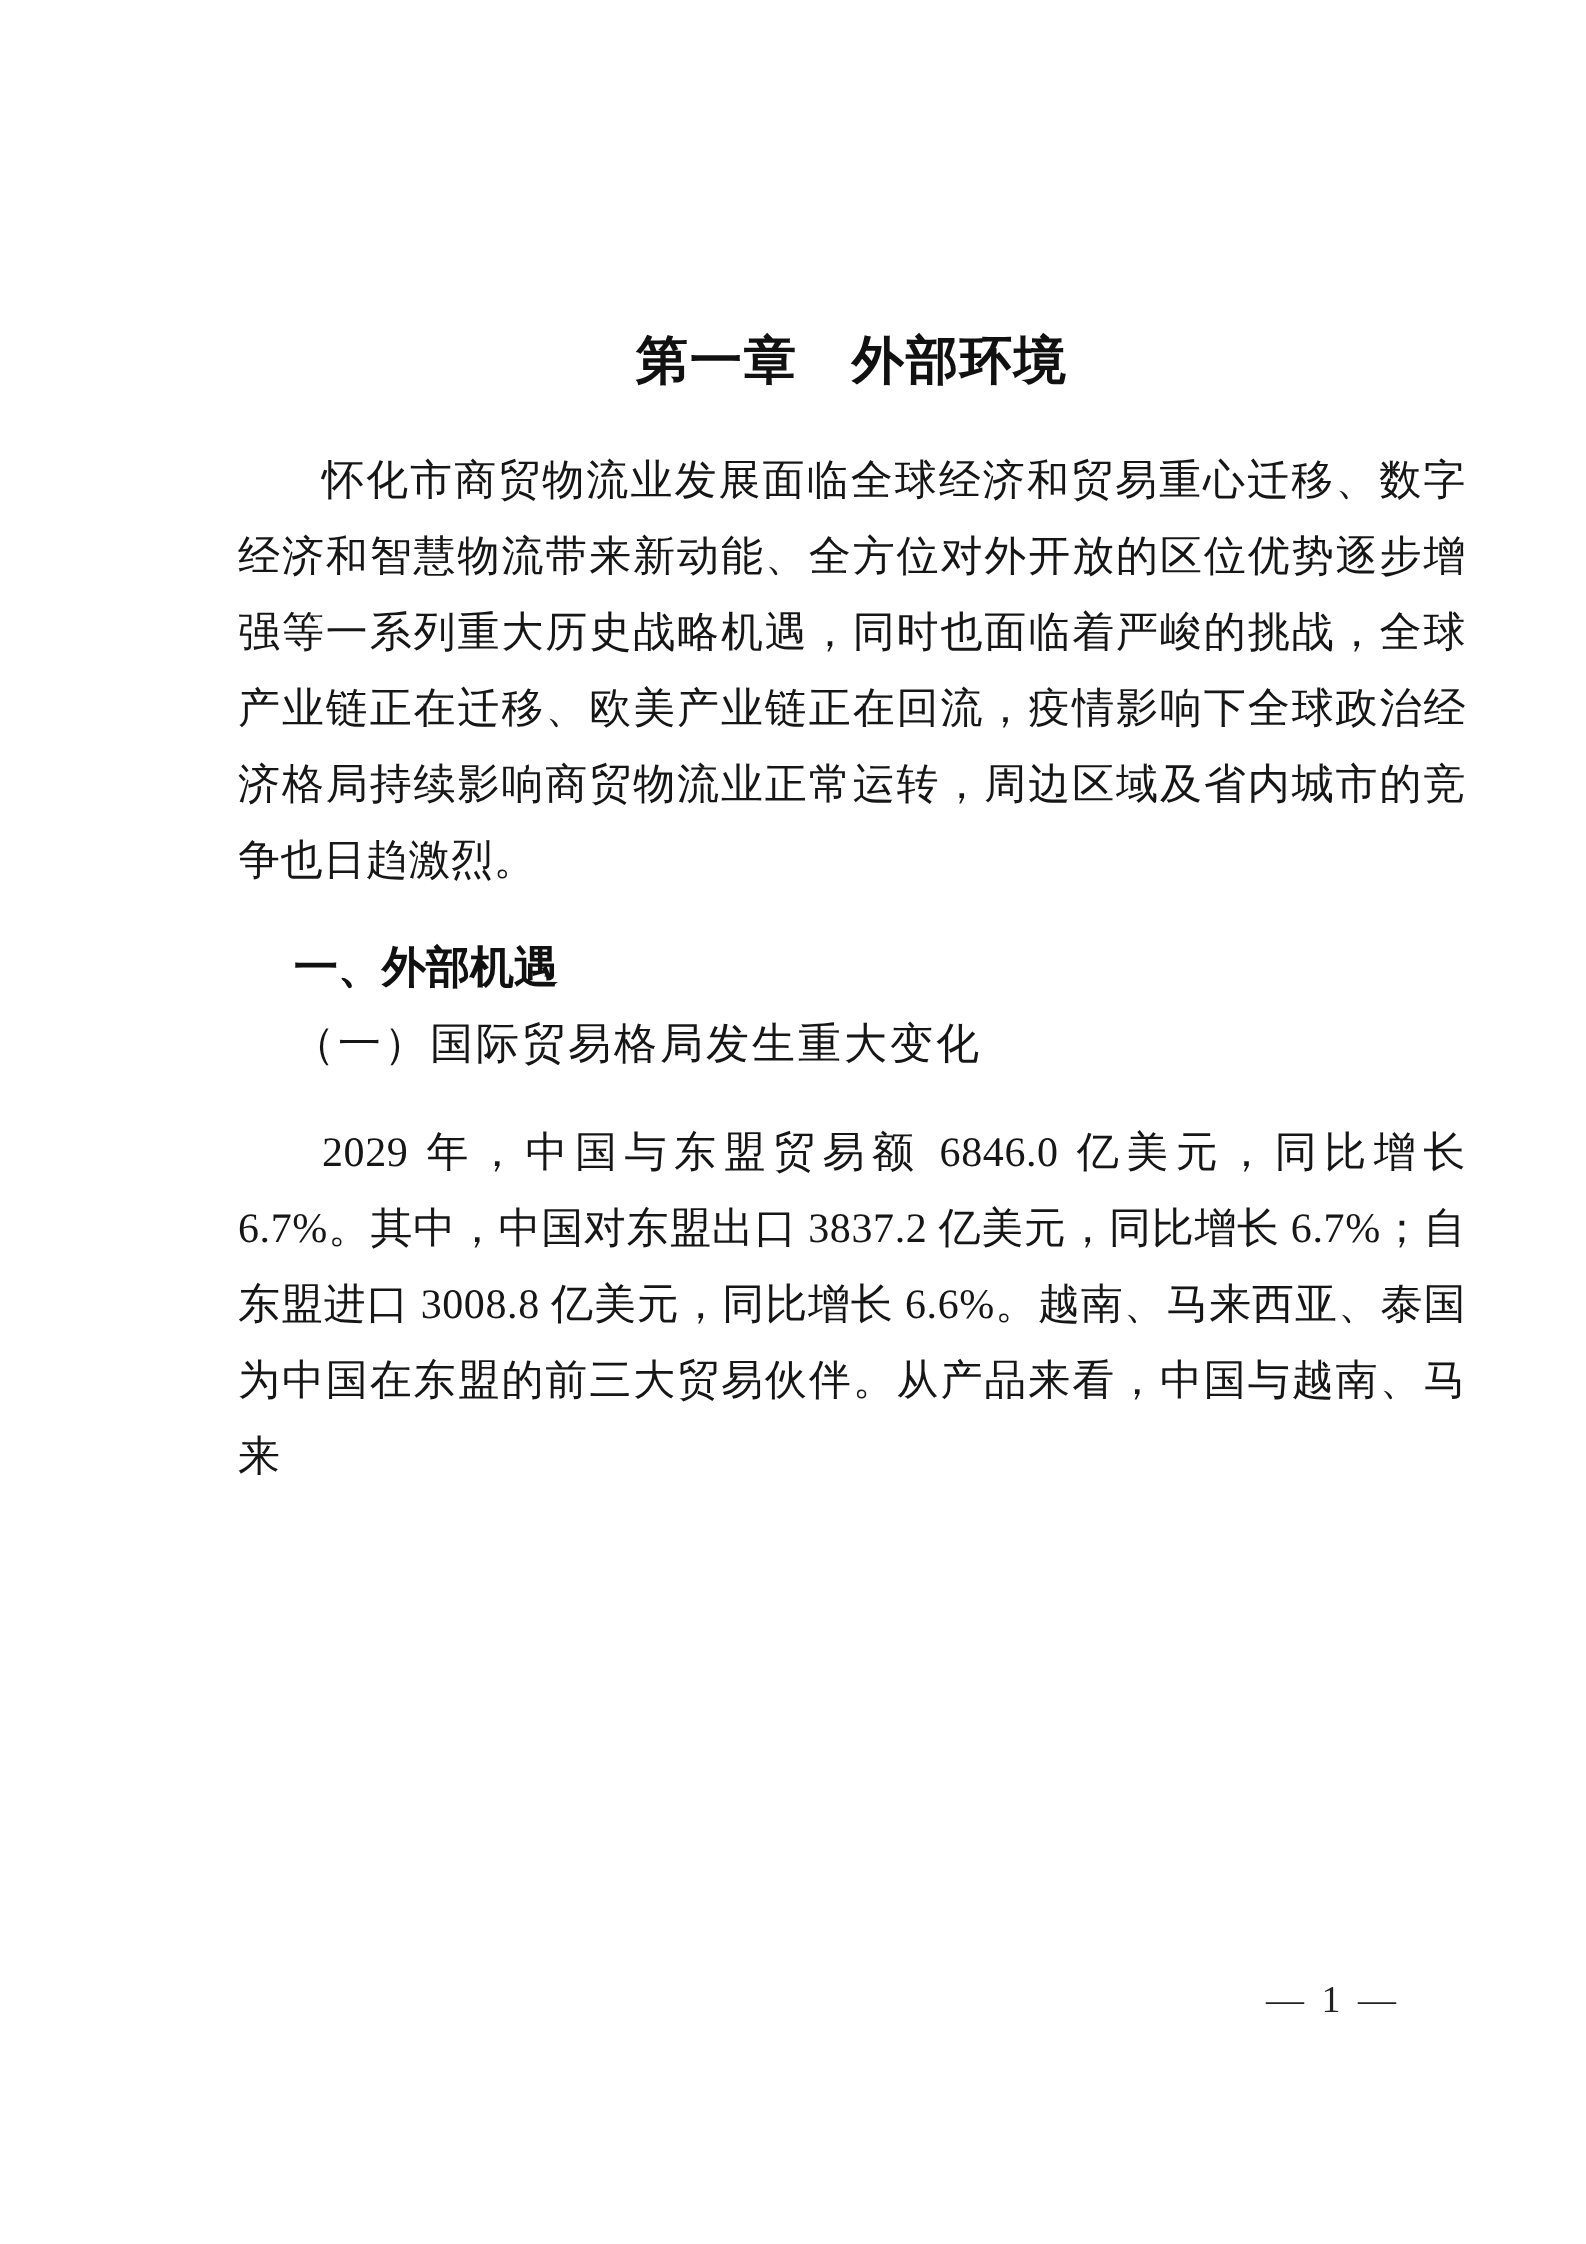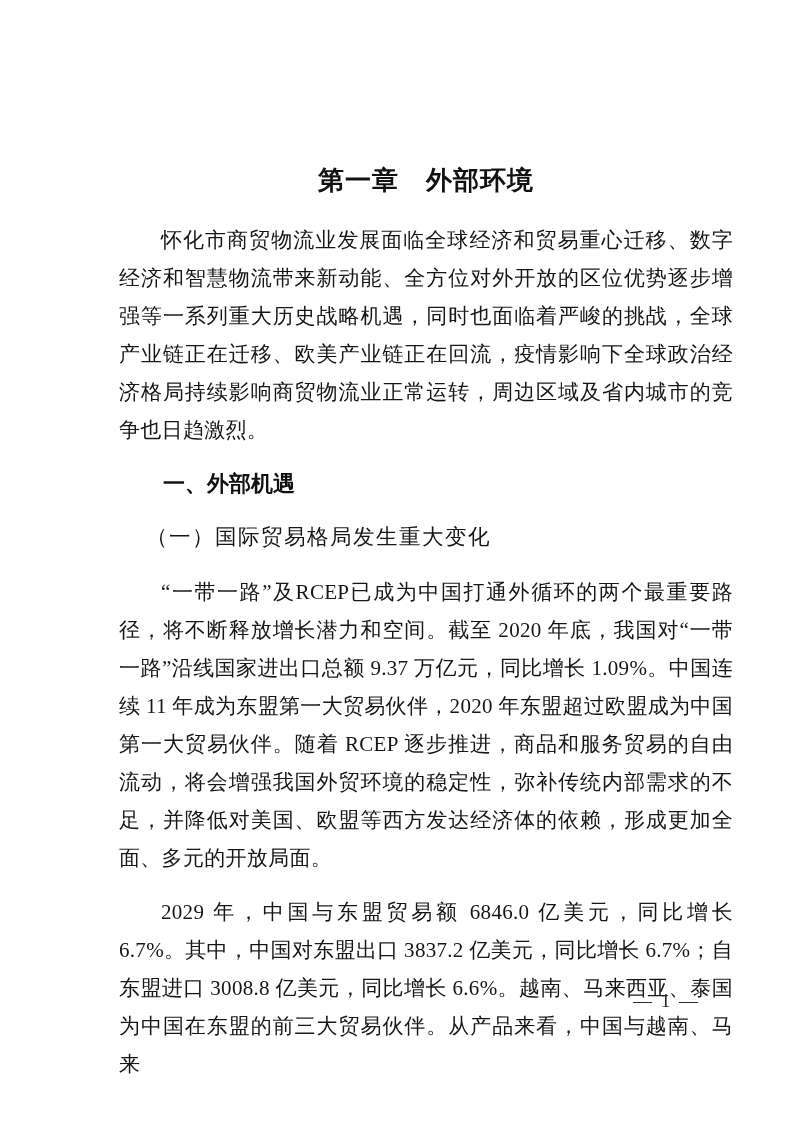--- a/index.html
+++ b/index.html
@@ -37,25 +37,25 @@
     text-indent: 2em;
     margin: 16px;
     color: #161616;
   }
   .section-heading {
     font-family: "Liberation Sans", "DejaVu Sans", sans-serif;
     font-weight: bold;
     font-size: 22px;
     line-height: 38px;
     text-indent: 2em;
-    margin: 16px;
+    margin: 0;
     color: #111111;
   }
   .subsection-heading {
-    font-family: Liberation Mono, monospace;
+    font-family: Liberation Sans, sans-serif;
     font-weight: normal;
     font-size: 21.5px;
     line-height: 38px;
     text-indent: 2em;
     margin: 0;
     letter-spacing: 1.5px;
     color: #161616;
   }
   .page-footer {
     position: absolute;
@@ -74,21 +74,20 @@
 <div class="page">
 
   <h1 class="chapter-title">第一章　外部环境</h1>
 
   <p class="body-para">怀化市商贸物流业发展面临全球经济和贸易重心迁移、数字经济和智慧物流带来新动能、全方位对外开放的区位优势逐步增强等一系列重大历史战略机遇，同时也面临着严峻的挑战，全球产业链正在迁移、欧美产业链正在回流，疫情影响下全球政治经济格局持续影响商贸物流业正常运转，周边区域及省内城市的竞争也日趋激烈。</p>
 
   <h2 class="section-heading">一、外部机遇</h2>
 
   <h3 class="subsection-heading">（一）国际贸易格局发生重大变化</h3>
 
-  <p class="body-para">“一带一路”及RCEP已成为中国打通外循环的两个最重要路径，将不断释放增长潜力和空间。截至 2020 年底，我国对“一带一路”沿线国家进出口总额 9.37 万亿元，同比增长 1.09%。中国连续 11 年成为东盟第一大贸易伙伴，2020 年东盟超过欧盟成为中国第一大贸易伙伴。随着 RCEP 逐步推进，商品和服务贸易的自由流动，将会增强我国外贸环境的稳定性，弥补传统内部需求的不足，并降低对美国、欧盟等西方发达经济体的依赖，形成更加全面、多元的开放局面。</p>
 
   <p class="body-para">2029 年，中国与东盟贸易额 6846.0 亿美元，同比增长 6.7%。其中，中国对东盟出口 3837.2 亿美元，同比增长 6.7%；自东盟进口 3008.8 亿美元，同比增长 6.6%。越南、马来西亚、泰国为中国在东盟的前三大贸易伙伴。从产品来看，中国与越南、马来</p>
 
   <div class="page-footer">
     <span>— 1 —</span>
   </div>
 
 </div>
 
 </body></html>

